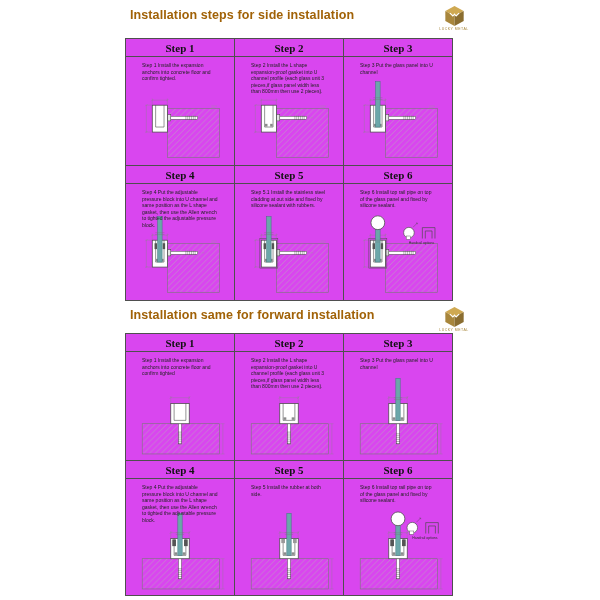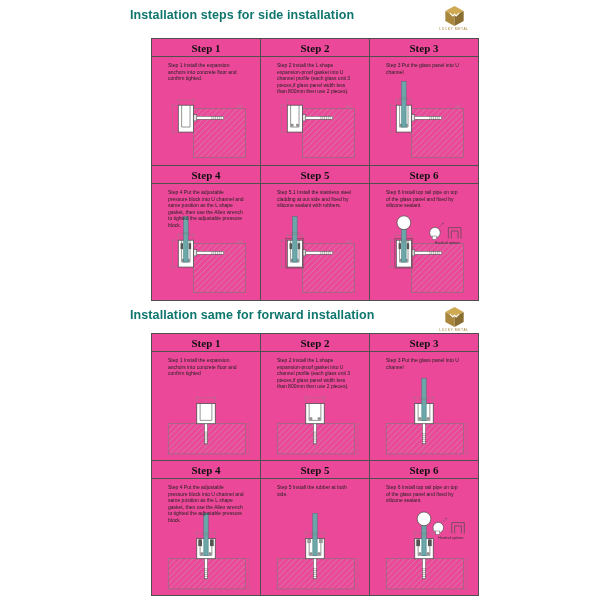--- a/index.html
+++ b/index.html
@@ -1,22 +1,22 @@
 <!DOCTYPE html>
 <html><head>
 <meta charset="utf-8">
 <style>
   html,body{margin:0;padding:0;}
   body{width:600px;height:600px;background:#ffffff;font-family:"Liberation Sans",sans-serif;position:relative;overflow:hidden;}
   .page{position:absolute;inset:0;}
-  .title{position:absolute;left:130px;font-size:12.5px;font-weight:bold;color:#0f766e;letter-spacing:0.1px;}
+  .title{position:absolute;left:130px;font-size:12.5px;font-weight:bold;color:#a16207;letter-spacing:0.1px;}
   .logo{position:absolute;left:431px;width:46px;text-align:center;}
   .cube{width:25px;height:22px;display:block;margin:0 auto;}
   .logo-text{font-size:3.5px;color:#a8873b;letter-spacing:0.5px;white-space:nowrap;}
-  table.steps-table{position:absolute;left:151px;border-collapse:collapse;table-layout:fixed;width:328px;background:#ec4899;}
+  table.steps-table{position:absolute;left:125px;border-collapse:collapse;table-layout:fixed;width:328px;background:#d946ef;}
   table.steps-table td{border:1px solid #4f4f4f;padding:0;vertical-align:top;position:relative;overflow:hidden;}
   tr.hdr td{height:17px;text-align:center;vertical-align:middle;font-family:"Liberation Serif",serif;font-weight:bold;font-size:11px;color:#111;}
   tr.b1 td{height:108px;}
   tr.b2 td{height:116px;}
   .step-text{font-size:5px;line-height:1.32;width:76px;margin:5px auto 0;text-align:left;color:#222;position:relative;z-index:2;}
   .dg{position:absolute;left:50%;transform:translateX(-50%);bottom:1px;width:103px;height:84px;z-index:1;}
   .dg svg{width:100%;height:100%;display:block;}
 </style>
 </head>
 <body>

